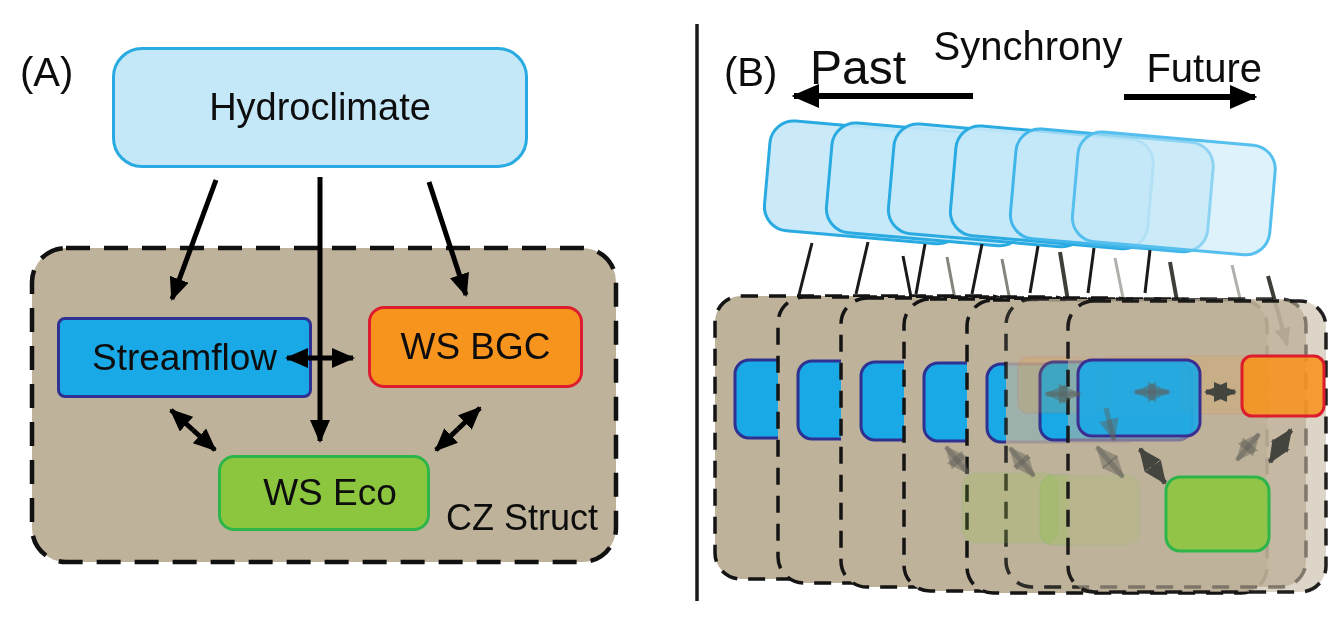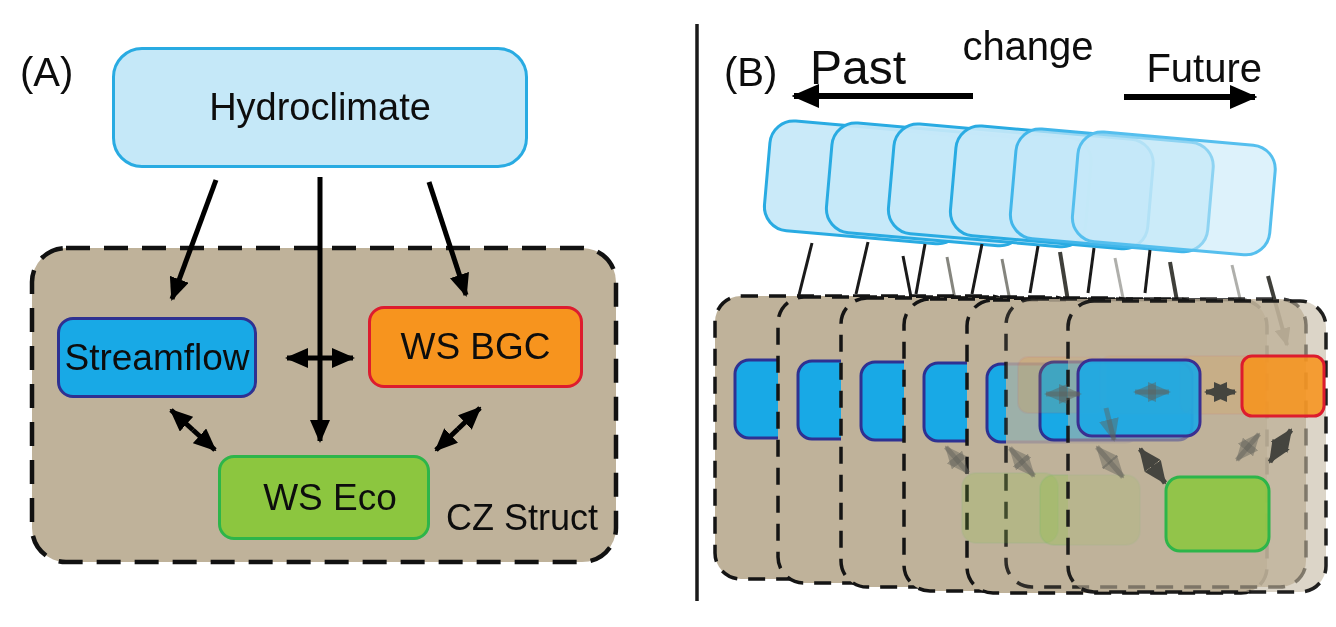--- a/index.html
+++ b/index.html
@@ -22,25 +22,25 @@
   #stage{position:relative;width:1336px;height:627px;background:#fff;overflow:hidden;
          font-family:"Liberation Sans",sans-serif;color:var(--text);}
   svg{position:absolute;left:0;top:0;}
   #svg-top{pointer-events:none;}
   .lbl{position:absolute;white-space:nowrap;}
   .panel-letter{font-size:40px;}
   .nodebox{position:absolute;display:flex;align-items:center;justify-content:center;
            box-sizing:border-box;text-align:left;}
   #hydro-box{left:112px;top:47px;width:416px;height:121px;border-radius:30px;
              background:var(--hydroclimate-fill);border:3px solid var(--hydroclimate-border);font-size:38px;}
-  #streamflow-box{left:57px;top:317px;width:200px;height:81px;border-radius:16px;
+  #streamflow-box{left:57px;top:317px;width:255px;height:81px;border-radius:8px;
              background:var(--streamflow-fill);border:3px solid var(--streamflow-border);font-size:37px;}
   #wsbgc-box{left:368px;top:306px;width:215px;height:82px;border-radius:16px;
              background:var(--ws-bgc-fill);border:3px solid var(--ws-bgc-border);font-size:37px;}
-  #wseco-box{left:218px;top:455px;width:212px;height:85px;border-radius:16px;
+  #wseco-box{left:218px;top:455px;width:212px;height:76px;border-radius:16px;
              background:var(--ws-eco-fill);border:3px solid var(--ws-eco-border);font-size:37px;padding-left:12px;}
   #cz-label{left:438px;top:497px;width:168px;text-align:center;font-size:36px;}
   #lbl-a{left:20px;top:50px;}
   #lbl-b{left:724px;top:50px;}
   #past-label{left:788px;top:40px;width:140px;text-align:center;font-size:48px;}
   #future-label{left:1112px;top:46px;width:150px;text-align:right;font-size:40px;}
   #sync-label{left:922px;top:24px;width:212px;text-align:center;font-size:40px;line-height:1.12;}
   #sync-label span{display:block;}
   
   .cz-rect{fill:var(--cz-fill);stroke:var(--outline);stroke-width:4.5;stroke-dasharray:24 14;}
@@ -202,21 +202,21 @@
     <span>WS BGC</span>
   </div>
   <div class="nodebox" id="wseco-box">
     <span>WS Eco</span>
   </div>
   <div class="lbl" id="cz-label">CZ Struct</div>
 
   <div class="lbl panel-letter" id="lbl-b">(B)</div>
   <div class="lbl" id="past-label">Past</div>
   <div class="lbl" id="sync-label">
-    <span>change</span>
+    <span>Synchrony</span>
   </div>
   <div class="lbl" id="future-label">Future</div>
 
   <svg id="svg-top" width="1336" height="627" viewBox="0 0 1336 627">
     <defs>
       <marker id="mk-blackA" markerUnits="strokeWidth" markerWidth="4.6" markerHeight="4" refX="4.2" refY="2" orient="auto">
         <path d="M0,0 L4.6,2 L0,4 z" class="mkf-black"></path>
       </marker>
     </defs>
     <g>

